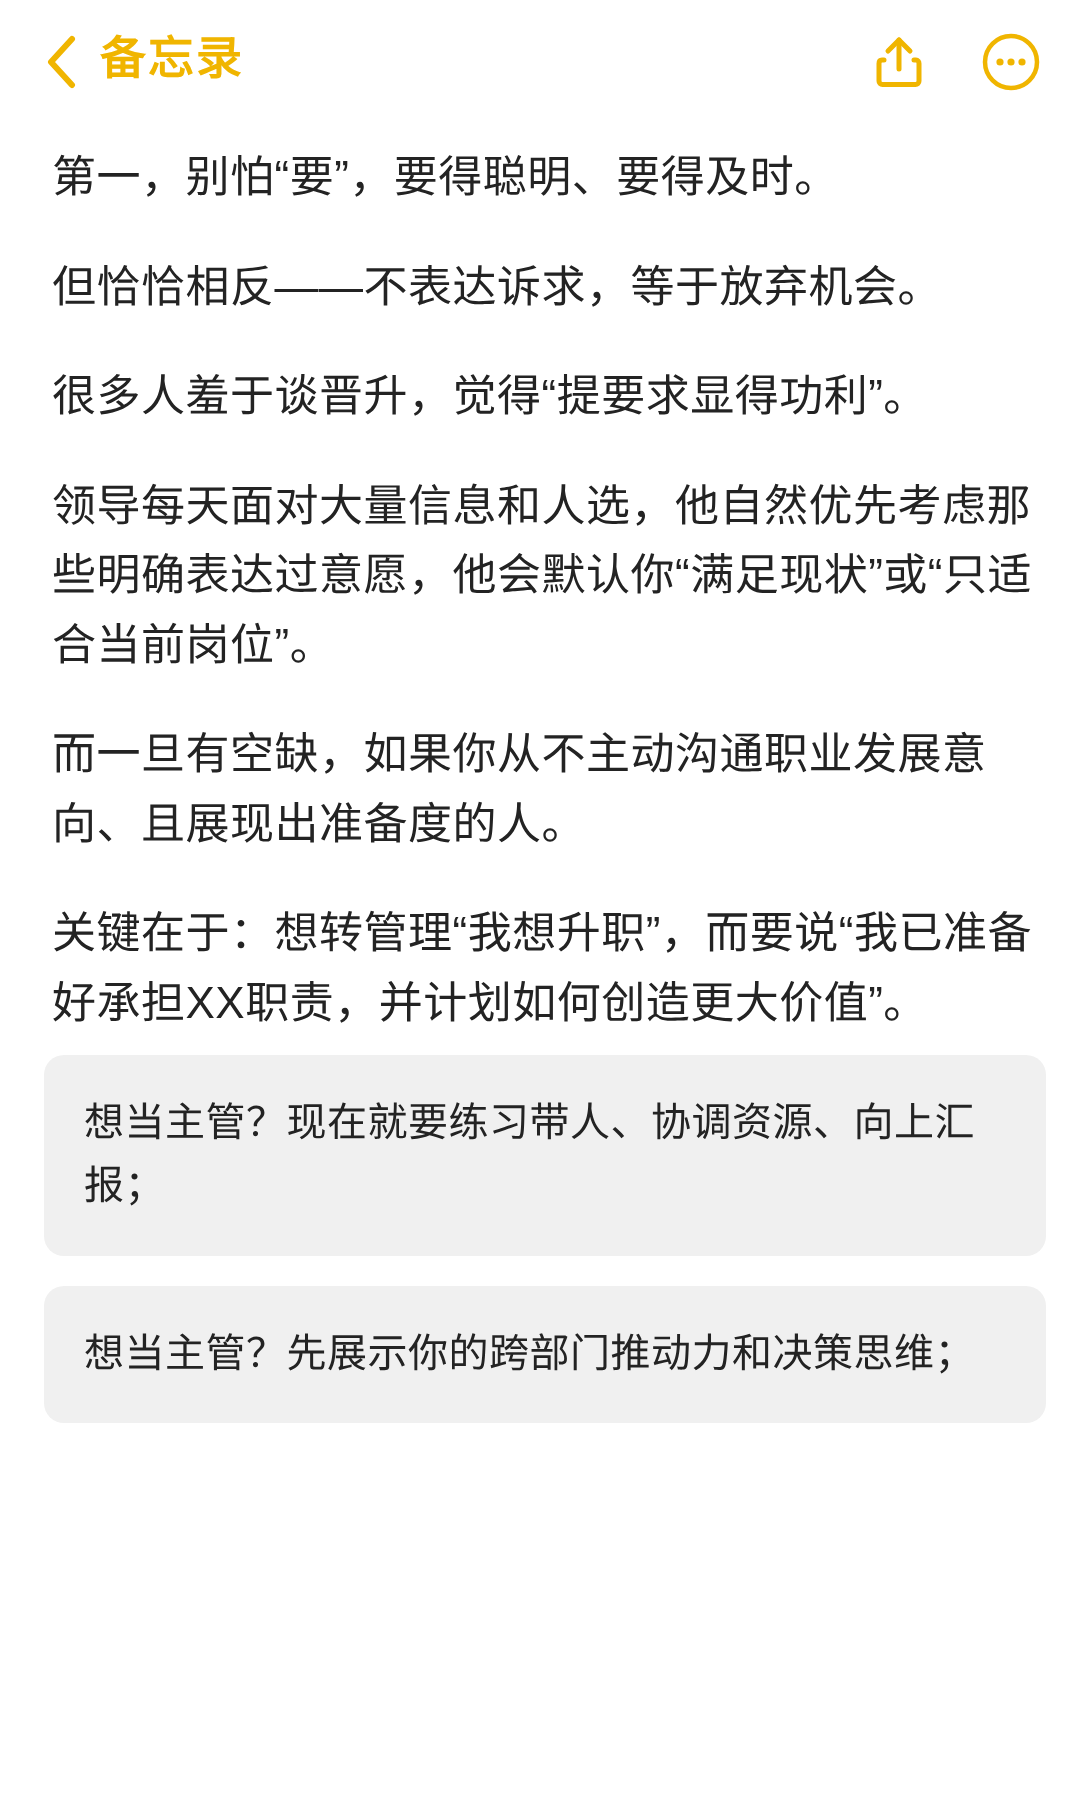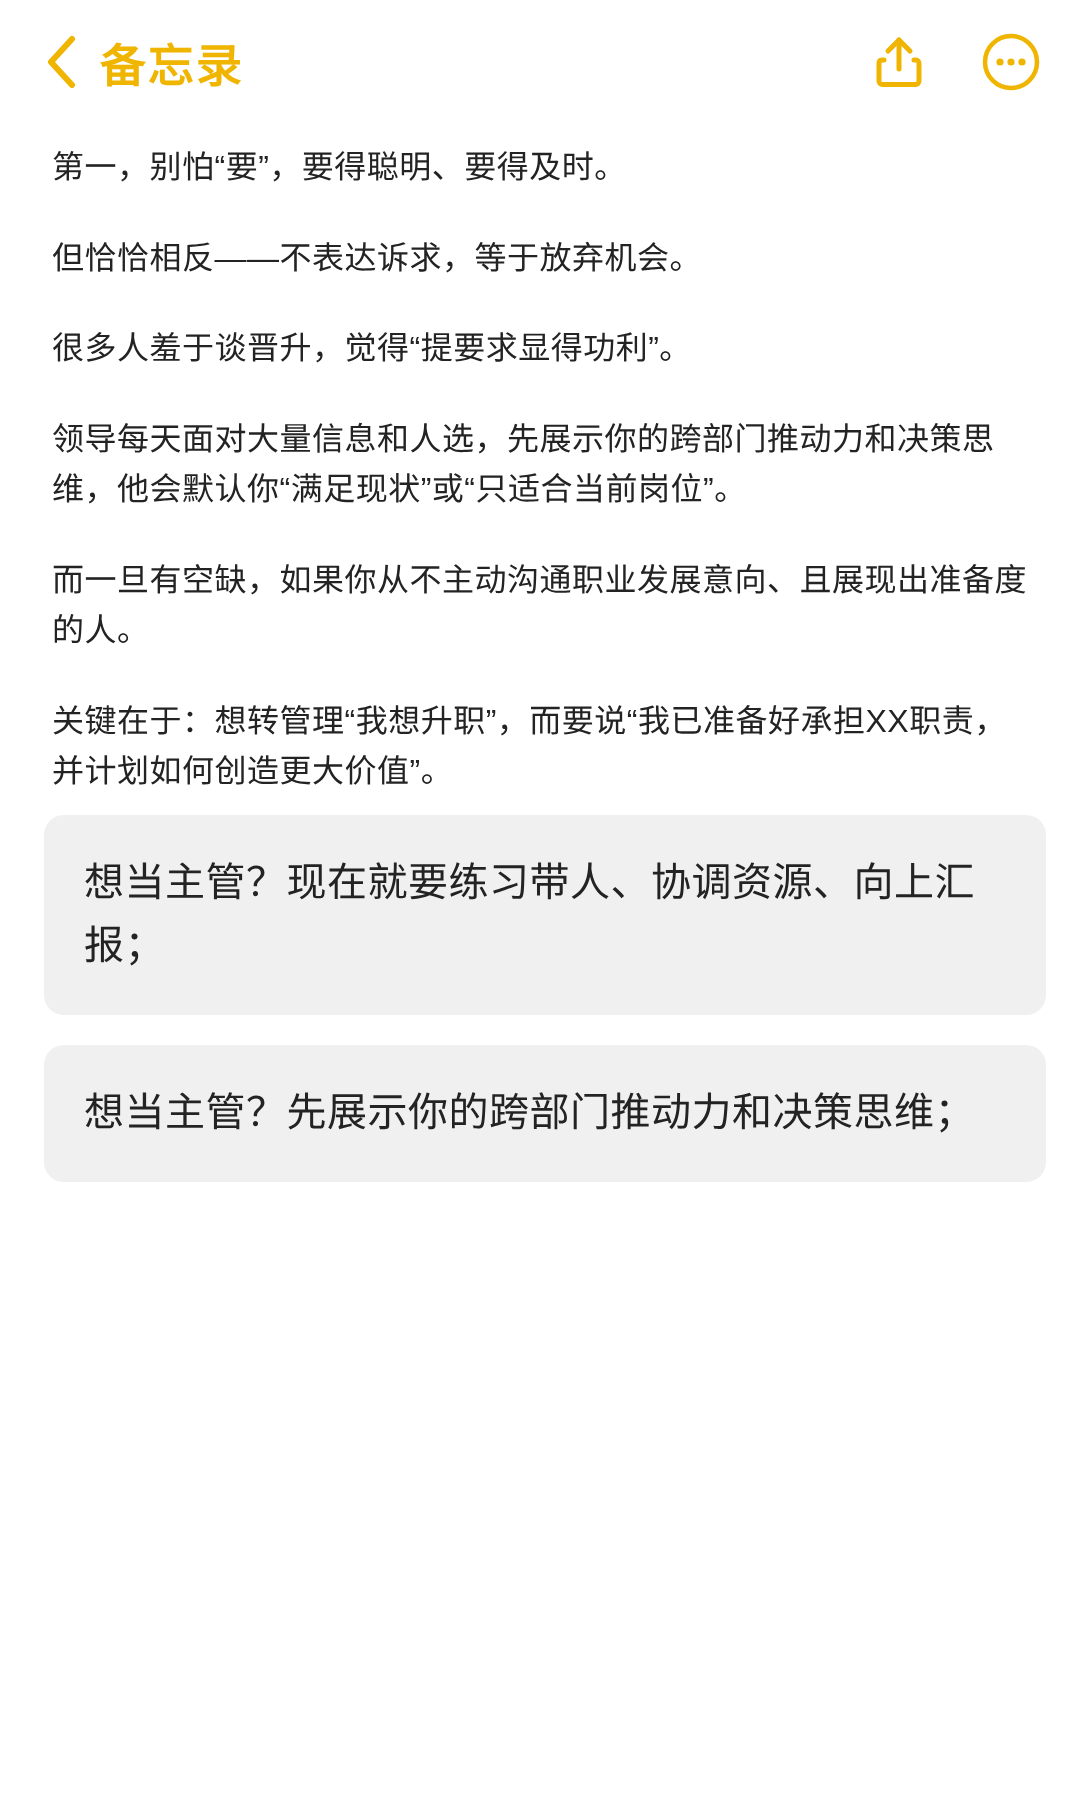--- a/index.html
+++ b/index.html
@@ -18,21 +18,21 @@
   
   .header {
     height: 124px;
     display: flex;
     align-items: center;
     padding: 0 40px 0 44px;
     box-sizing: border-box;
   }
   .back-group {
     display: flex;
-    align-items: flex-end;
+    align-items: flex-start;
     gap: 22px;
     flex: 1 1 auto;
   }
   .back-chevron {
     width: 34px;
     height: 54px;
     position: relative;
     flex: none;
   }
   .back-chevron svg { display: block; }
@@ -58,21 +58,21 @@
     justify-content: center;
   }
   .icon-btn svg { display: block; }
 
   
   .content {
     padding: 18px 44px 0 52px;
     box-sizing: border-box;
   }
   .para {
-    font-size: 32px;
+    font-size: 44px;
     line-height: 1.58;
     color: #232323;
     margin: 0 0 40px 0;
     letter-spacing: 0.5px;
     font-weight: 400;
   }
   .para:last-child { margin-bottom: 0; }
 
   .card {
     background: #f0f0f0;
@@ -121,21 +121,21 @@
         <circle cx="40" cy="29" r="3.6" fill="#f0b500"></circle>
       </svg>
     </span>
   </div>
 </div>
 
 <div class="content">
   <p class="para">第一，别怕“要”，要得聪明、要得及时。</p>
   <p class="para">但恰恰相反——不表达诉求，等于放弃机会。</p>
   <p class="para">很多人羞于谈晋升，觉得“提要求显得功利”。</p>
-  <p class="para">领导每天面对大量信息和人选，先展示你的跨部门推动力和决策思维，他会默认你“满足现状”或“只适合当前岗位”。</p>
+  <p class="para">领导每天面对大量信息和人选，他自然优先考虑那些明确表达过意愿，他会默认你“满足现状”或“只适合当前岗位”。</p>
   <p class="para">而一旦有空缺，如果你从不主动沟通职业发展意向、且展现出准备度的人。</p>
   <p class="para">关键在于：想转管理“我想升职”，而要说“我已准备好承担XX职责，并计划如何创造更大价值”。</p>
 </div>
 
 <div class="cards-wrap">
   <div class="card">
     <p class="card-text">想当主管？现在就要练习带人、协调资源、向上汇报；</p>
   </div>
   <div class="card">
     <p class="card-text">想当主管？先展示你的跨部门推动力和决策思维；</p>

